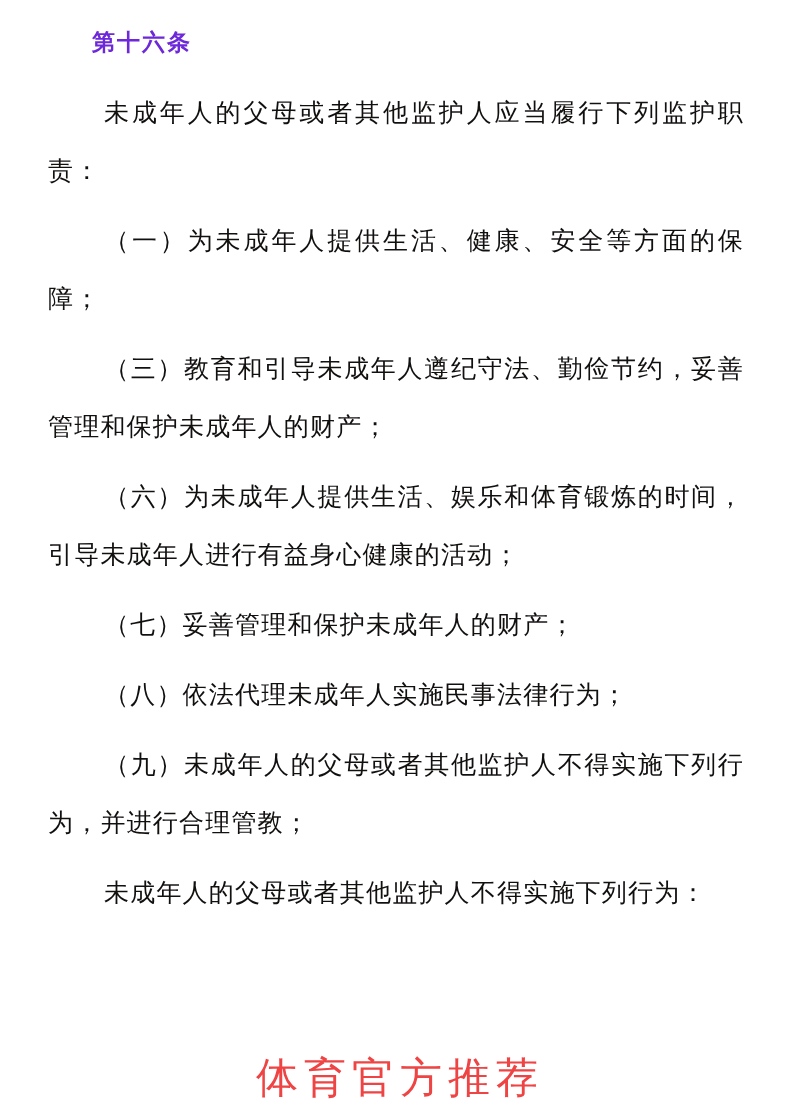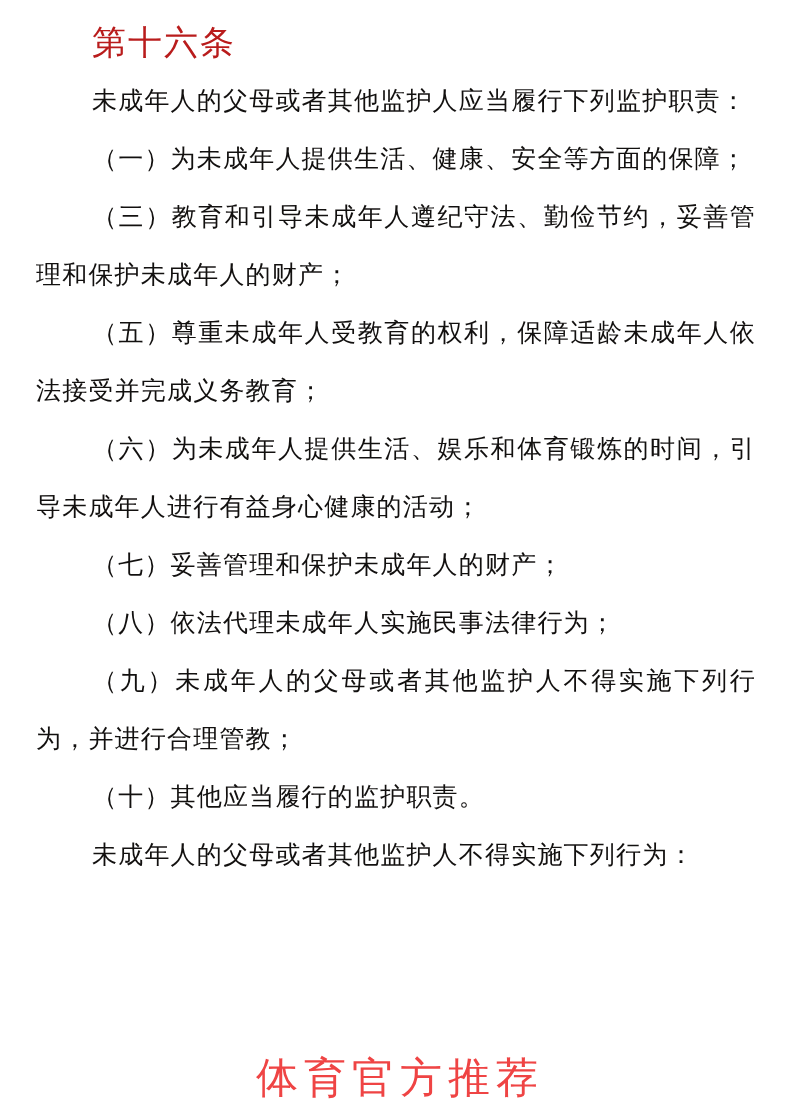--- a/index.html
+++ b/index.html
@@ -27,31 +27,31 @@
   .doc-body {
     font-size: 25px;
     line-height: 58px;
     letter-spacing: 1.2px;
     color: #12100f;
     text-align: justify;
     text-justify: inter-character;
   }
 
   .heading {
-    font-weight: normal;
-    font-size: 34px;
+    font-weight: bold;
+    font-size: 23px;
     line-height: 58px;
     letter-spacing: 2px;
     margin: 0;
     padding-left: 56px;
-    color: #b91c1c;
+    color: #6d28d9;
   }
 
   .para {
-    margin: 0;
+    margin: 12px;
     text-indent: 56px;
   }
 
   .watermark {
     position: absolute;
     left: 0;
     right: 0;
     bottom: 6px;
     text-align: center;
     font-size: 42px;
@@ -66,26 +66,24 @@
 <body>
 
 <div class="page">
   <div class="doc-body">
 
     <h2 class="heading">第十六条</h2>
 
     <p class="para">未成年人的父母或者其他监护人应当履行下列监护职责：</p>
     <p class="para">（一）为未成年人提供生活、健康、安全等方面的保障；</p>
     <p class="para">（三）教育和引导未成年人遵纪守法、勤俭节约，妥善管理和保护未成年人的财产；</p>
-    <p class="para">（五）尊重未成年人受教育的权利，保障适龄未成年人依法接受并完成义务教育；</p>
     <p class="para">（六）为未成年人提供生活、娱乐和体育锻炼的时间，引导未成年人进行有益身心健康的活动；</p>
     <p class="para">（七）妥善管理和保护未成年人的财产；</p>
     <p class="para">（八）依法代理未成年人实施民事法律行为；</p>
     <p class="para">（九）未成年人的父母或者其他监护人不得实施下列行为，并进行合理管教；</p>
-    <p class="para">（十）其他应当履行的监护职责。</p>
 
 
     <p class="para">未成年人的父母或者其他监护人不得实施下列行为：</p>
 
   </div>
 
   <div class="watermark">体育官方推荐</div>
 </div>
 
 </body></html>

